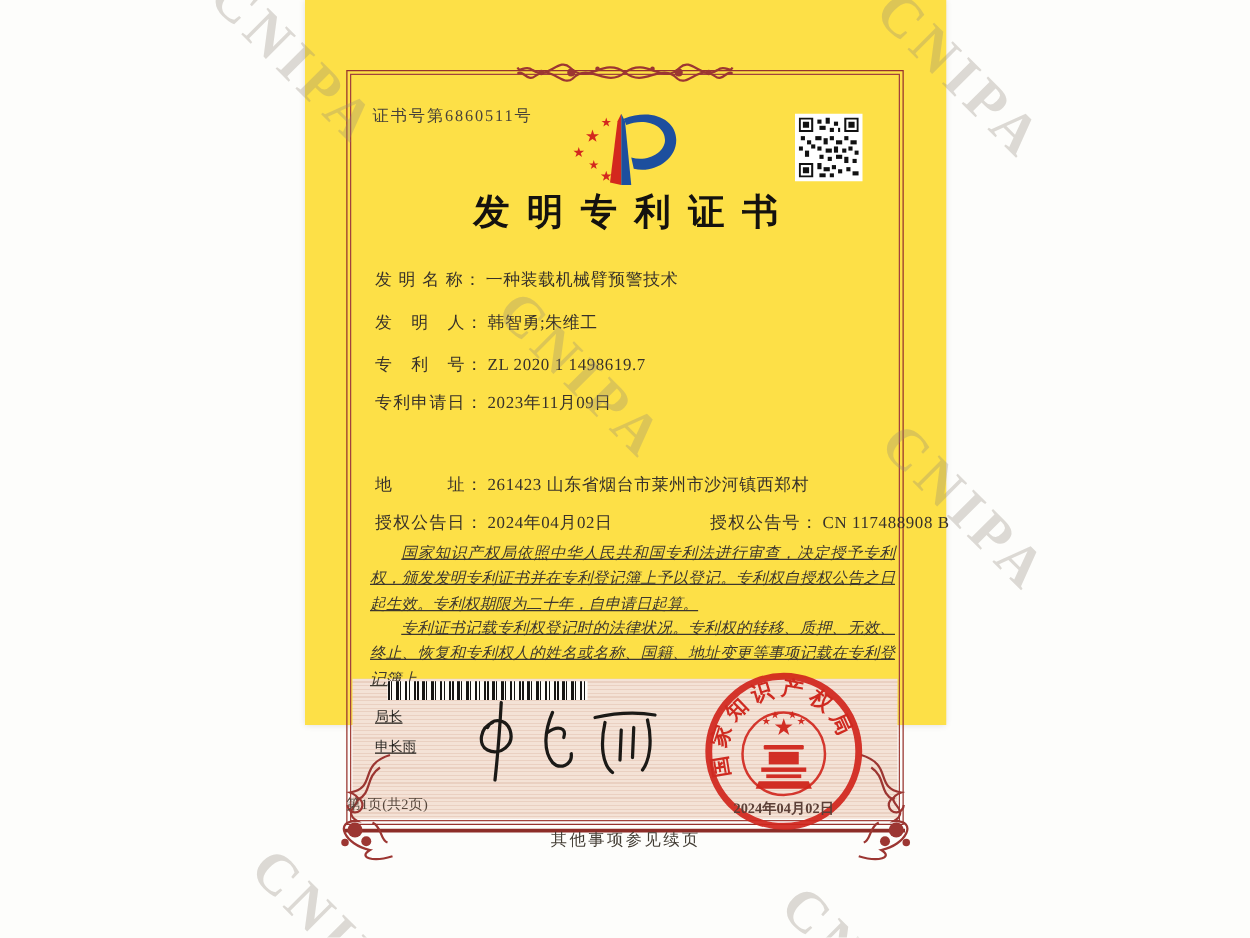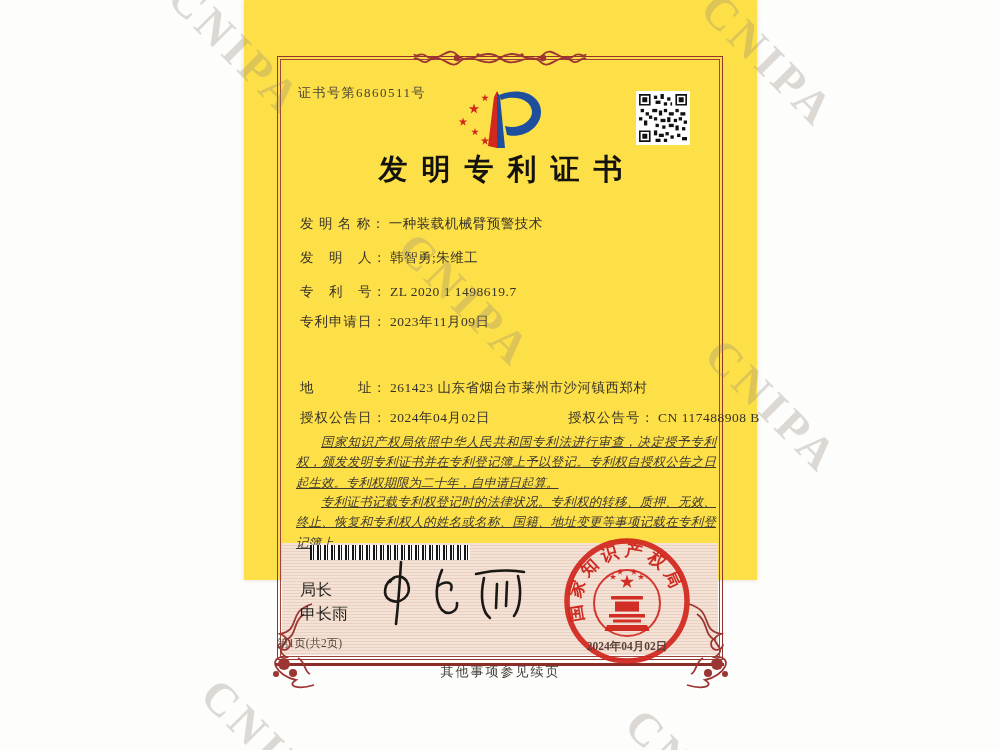--- a/index.html
+++ b/index.html
@@ -32,22 +32,22 @@
   .flabel{letter-spacing:1px;}
   .fvalue{margin-left:3px;letter-spacing:.5px;}
   .row2{position:absolute;left:268px;top:0;text-align:center;}
   
   .legal{position:absolute;left:52px;width:420px;font-size:12.5px;line-height:1.62;
          font-style:italic;color:#3e382f;text-indent:2em;z-index:2;text-align:justify;text-decoration:underline;}
   
   .barcode{position:absolute;left:66px;top:545px;width:160px;height:15px;z-index:3;
      background:repeating-linear-gradient(90deg,#151515 0 2px,#fdfcfa 2px 3px,#151515 3px 4px,
         #fdfcfa 4px 7px,#151515 7px 9px,#fdfcfa 9px 10px,#151515 10px 11px,#fdfcfa 11px 14px);}
-  .signer{position:absolute;left:56px;top:578px;font-size:16px;color:#221f1b;
-          line-height:24px;z-index:3;}
+  .signer{position:absolute;left:56px;top:562px;font-size:11px;color:#221f1b;
+          line-height:24px;z-index:3;text-decoration:underline;}
   .signature{position:absolute;left:128px;top:558px;width:160px;height:70px;z-index:3;}
   .seal{position:absolute;left:316px;top:535px;width:134px;height:134px;z-index:4;}
   .page-note{position:absolute;left:33px;width:444px;top:636px;text-align:left;
              font-size:11.5px;color:#56473c;z-index:3;}
   .cont-note{position:absolute;left:0;right:0;top:663px;text-align:center;font-size:13px;
              color:#433d34;letter-spacing:2px;z-index:2;}
   
   .orn-top{position:absolute;left:168px;top:40px;width:176px;height:36px;z-index:3;}
   .orn-bl{position:absolute;left:14px;top:600px;width:62px;height:92px;z-index:3;}
   .orn-br{position:absolute;right:14px;top:600px;width:62px;height:92px;z-index:3;transform:scaleX(-1);}

